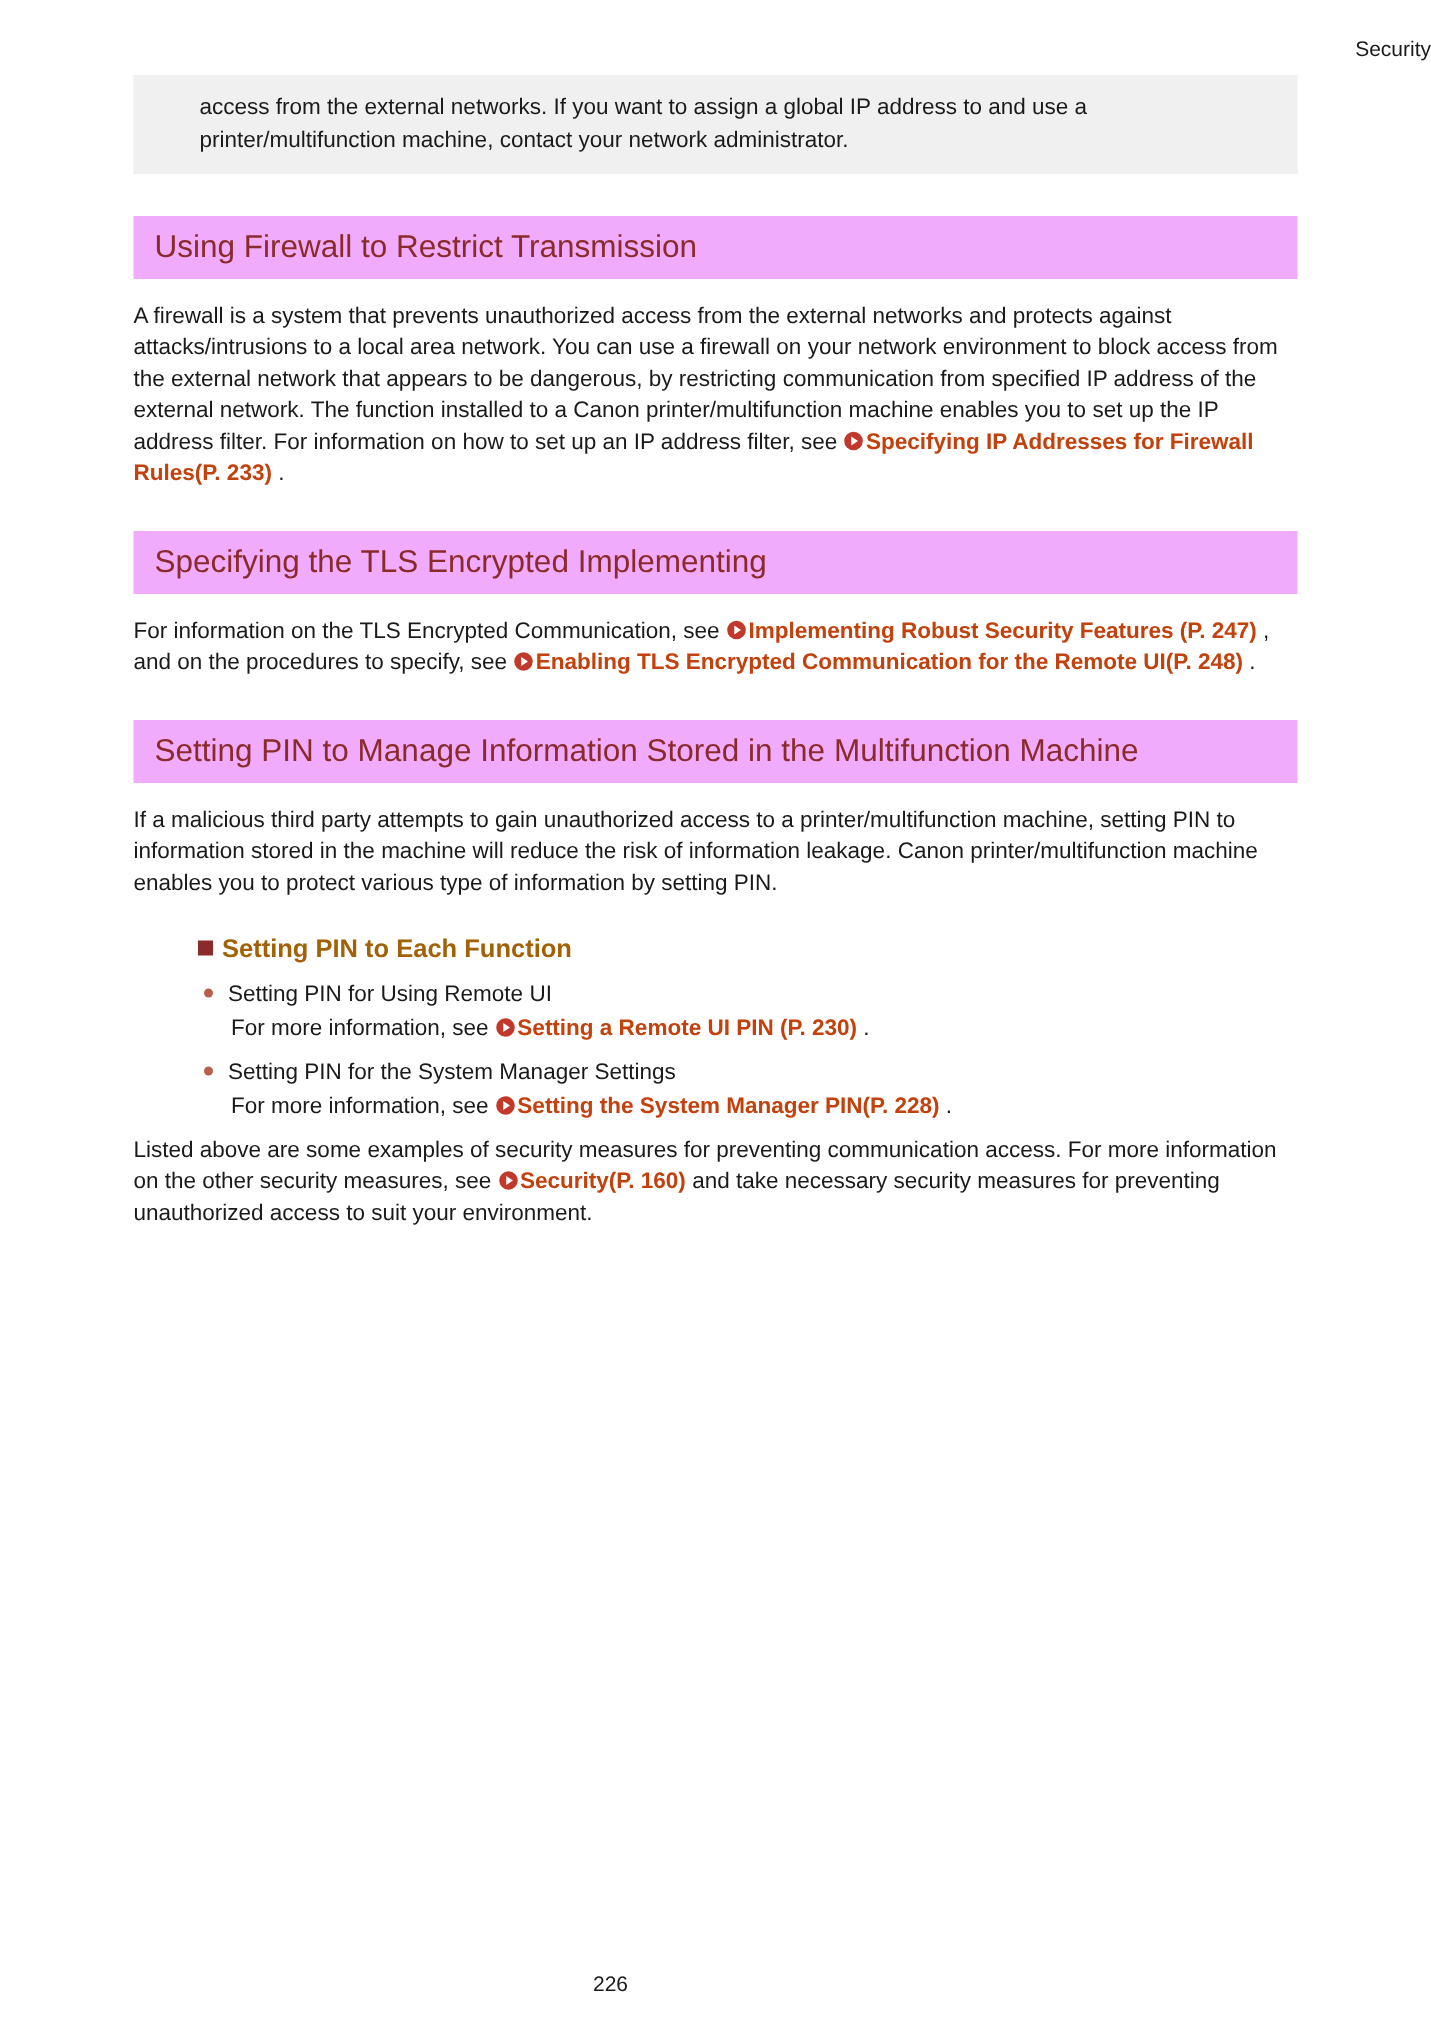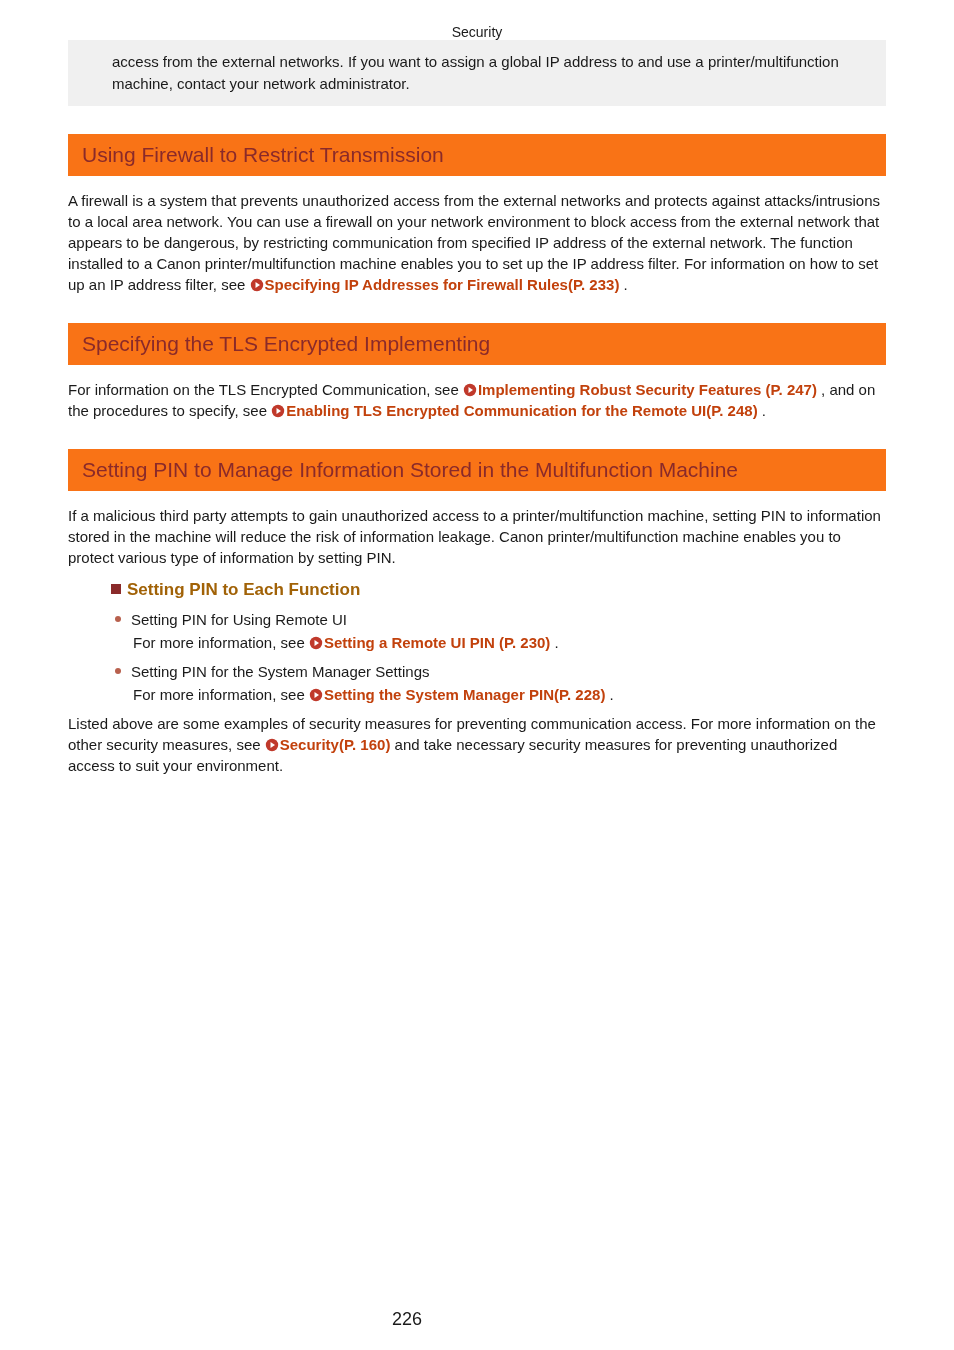--- a/index.html
+++ b/index.html
@@ -6,37 +6,38 @@
   body {
     width: 954px;
     height: 1350px;
     font-family: "Segoe UI", Arial, sans-serif;
     font-size: 15px;
     color: #1a1a1a;
     background: #ffffff;
     position: relative;
   }
   .page-header {
-    text-align: center;
+    text-align: right;
     font-size: 14px;
     padding-top: 24px;
+    padding-bottom: 10px;
     color: #1a1a1a;
   }
   .content {
-    padding: 0 68px;
+    padding: 0 89px;
   }
   .note-box {
     background: #f0f0f0;
     padding: 11px 44px 11px 44px;
     margin-bottom: 28px;
     color: #1a1a1a;
     line-height: 1.45;
   }
   .section-header {
-    background: #f97316;
+    background: #f0abfc;
     color: #8a2a2a;
     font-size: 21px;
     padding: 9px 14px;
     margin-bottom: 14px;
     font-weight: 400;
   }
   .body-paragraph {
     line-height: 1.4;
     margin-bottom: 28px;
     color: #1a1a1a;
@@ -100,21 +101,21 @@
   .closing-paragraph {
     line-height: 1.4;
     margin-bottom: 28px;
   }
   .page-number {
     position: absolute;
     bottom: 20px;
     width: 814px;
     left: 0;
     text-align: center;
-    font-size: 18px;
+    font-size: 14px;
   }
 </style>
 </head>
 <body>
 
 <div class="page-header">Security</div>
 
 <div class="content">
 
   <div class="note-box">
@@ -144,21 +145,21 @@
           </svg>
         </span><span>Implementing Robust Security Features (P. 247)</span></a><span> , and on the procedures to specify, see </span><a class="crosslink"><span class="crosslink-icon">
           <svg width="14" height="14" viewBox="0 0 14 14">
             <circle cx="7" cy="7" r="6.2" fill="#c0392b"></circle>
             <polygon points="5.5,4 10,7 5.5,10" fill="#ffffff"></polygon>
           </svg>
         </span><span>Enabling TLS Encrypted Communication for the Remote UI(P. 248)</span></a><span> .</span>
   </p>
 
   <div class="section-header">Setting PIN to Manage Information Stored in the Multifunction Machine</div>
-  <p class="body-paragraph" style="margin-bottom:12px;">If a malicious third party attempts to gain unauthorized access to a printer/multifunction machine, setting PIN to information stored in the machine will reduce the risk of information leakage. Canon printer/multifunction machine enables you to protect various type of information by setting PIN.</p>
+  <p class="body-paragraph" style="margin-bottom:24px;">If a malicious third party attempts to gain unauthorized access to a printer/multifunction machine, setting PIN to information stored in the machine will reduce the risk of information leakage. Canon printer/multifunction machine enables you to protect various type of information by setting PIN.</p>
 
   <div class="sub-heading-block">
     <span class="square-bullet"></span><span class="sub-heading-text">Setting PIN to Each Function</span>
   </div>
 
   <ul class="bullet-list">
     <li>
       <span>Setting PIN for Using Remote UI</span><br>
       <span class="bullet-sub">
         <span>For more information, see </span><a class="crosslink"><span class="crosslink-icon">

